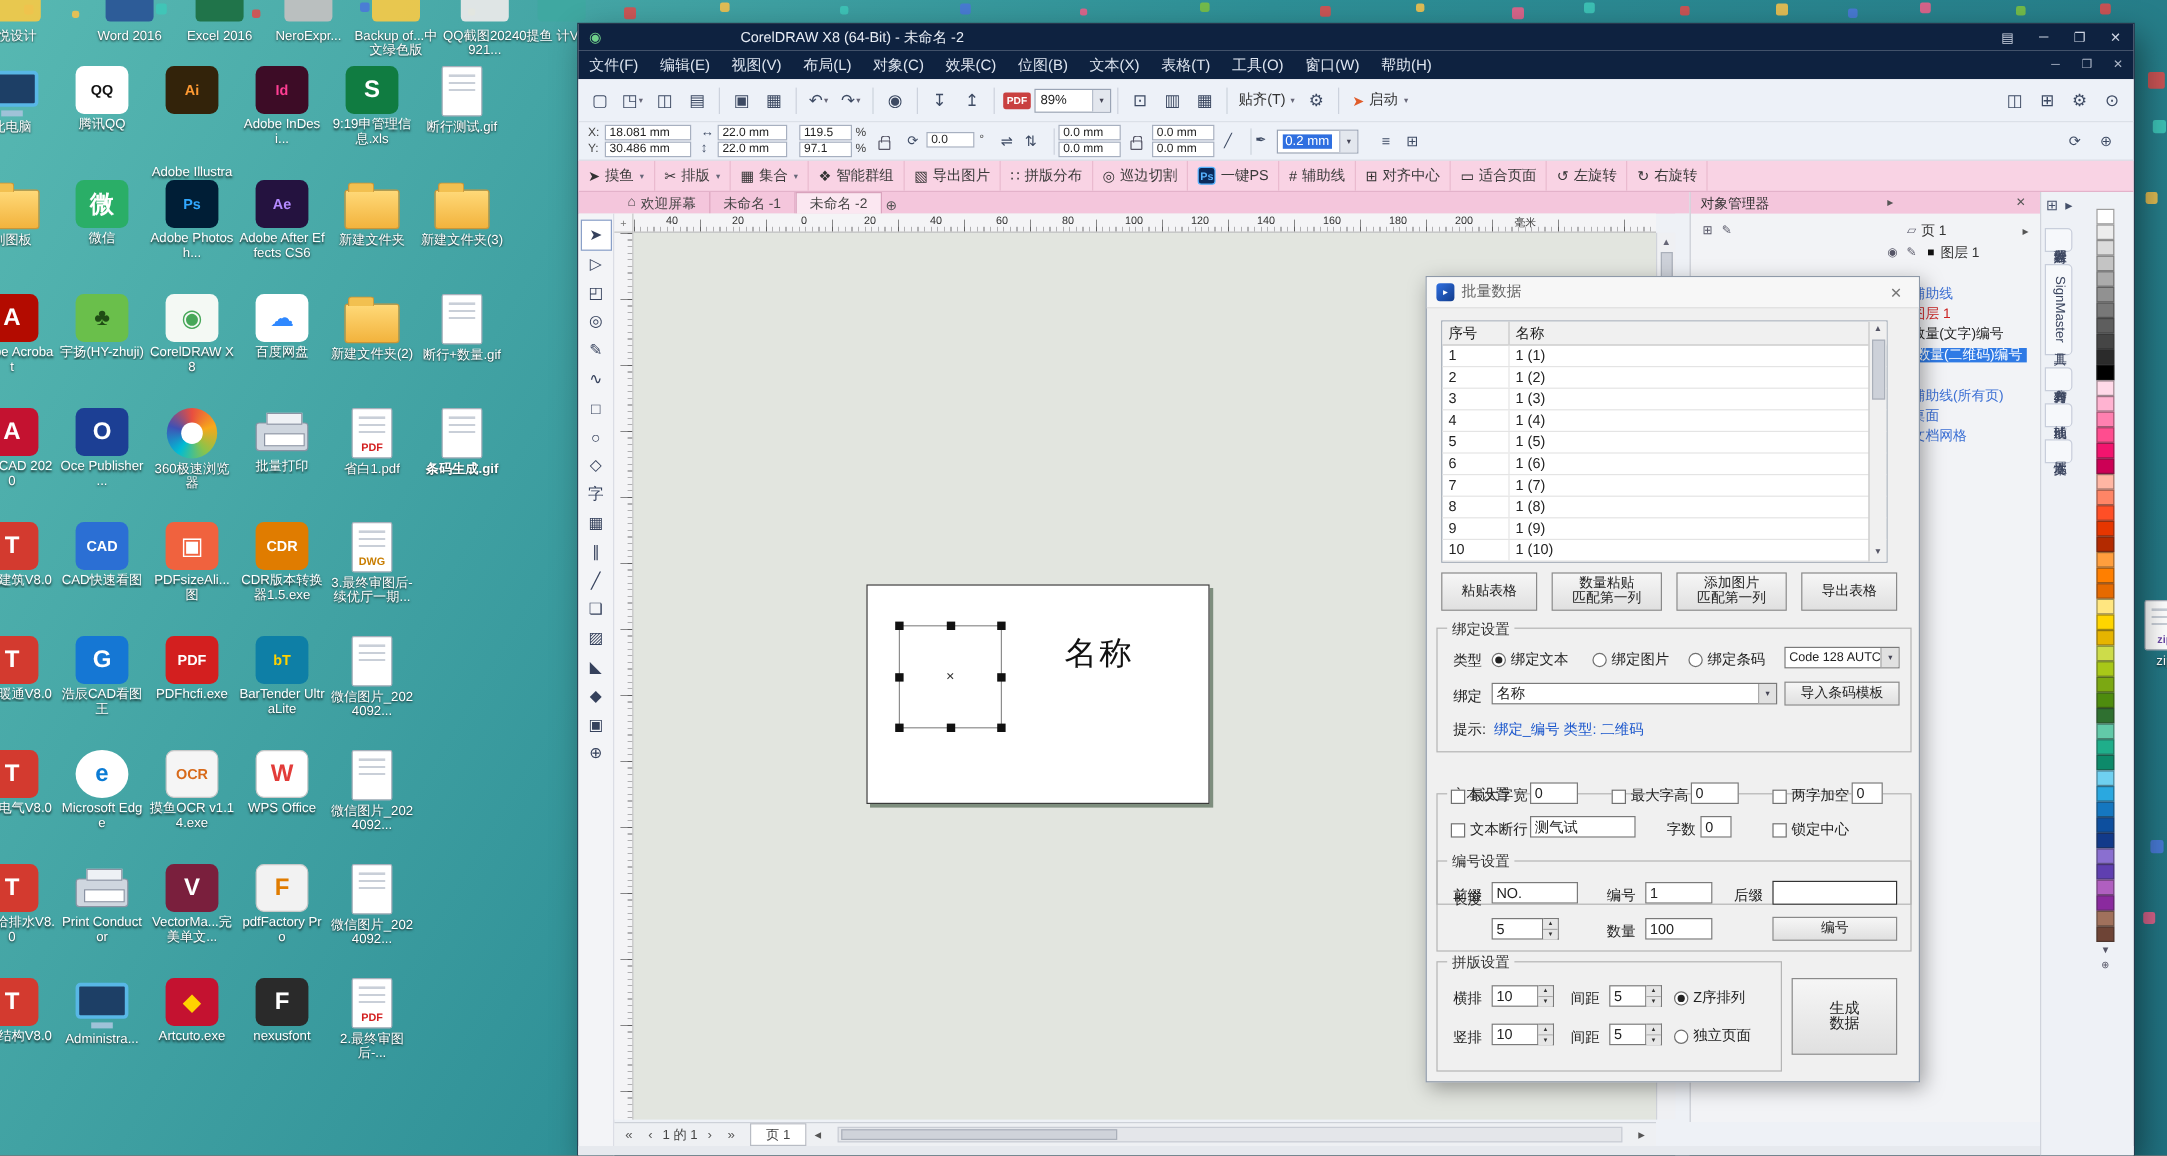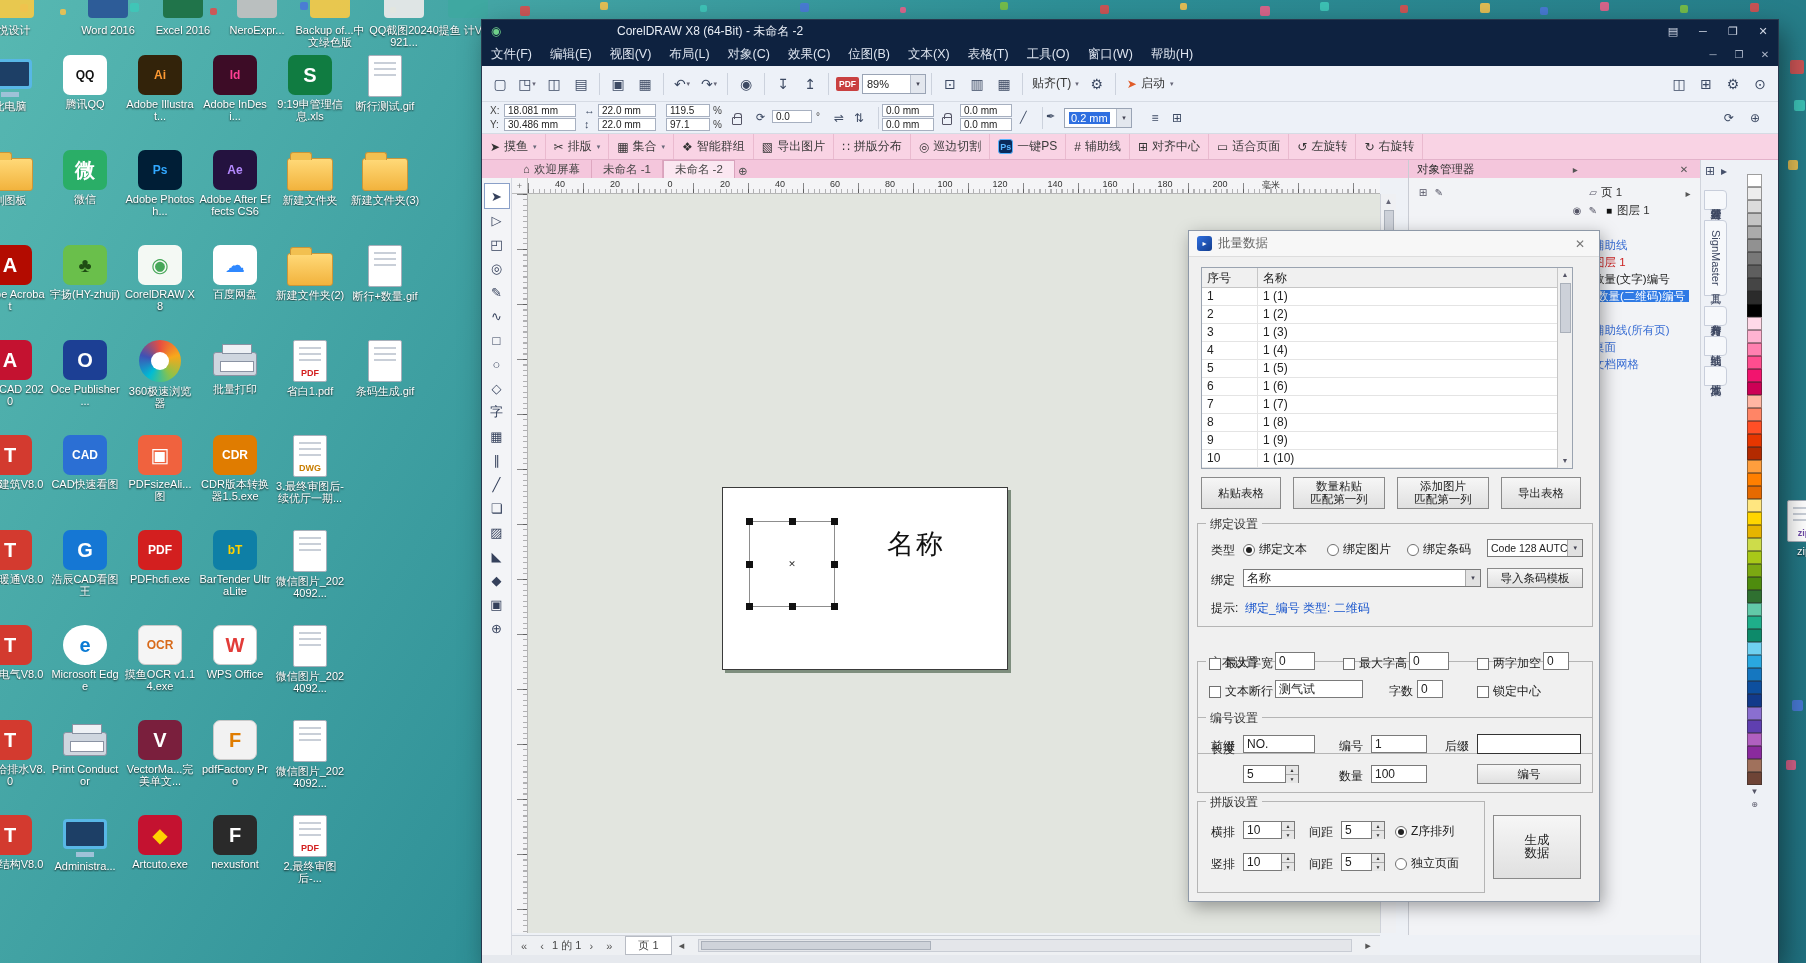--- a/index.html
+++ b/index.html
@@ -203,21 +203,21 @@
       <div class="dstub" style="left: 448px; width: 40px; background: rgb(63, 168, 160);"></div>
       <div class="dic-label" style="position: absolute; left: 432px; top: 21px;">提鱼 计V1.0</div>
       <div class="dicon" style="left: -26px; top: 55px;">
         <div class="dic-pc"></div>
         <div class="dic-label">此电脑</div>
       </div>
       <div class="dicon" style="left: 49px; top: 55px;">
         <div class="dic-badge" style="background: rgb(255, 255, 255); color: rgb(17, 17, 17); font-size: 12px;">QQ</div>
         <div class="dic-label">腾讯QQ</div>
       </div>
-      <div class="dicon" style="left: 124px; top: 55px;">
+      <div class="dicon" style="left: 124px; top: 55px; gap: 40px;">
         <div class="dic-badge" style="background: rgb(51, 35, 10); color: rgb(255, 154, 51); font-size: 12px;">Ai</div>
         <div class="dic-label">Adobe Illustrat...</div>
       </div>
       <div class="dicon" style="left: 199px; top: 55px;">
         <div class="dic-badge" style="background: rgb(61, 12, 38); color: rgb(255, 63, 148); font-size: 12px;">Id</div>
         <div class="dic-label">Adobe InDesi...</div>
       </div>
       <div class="dicon" style="left: 274px; top: 55px;">
         <div class="dic-badge" style="background: rgb(16, 124, 65); color: rgb(255, 255, 255); font-size: 20px;">S</div>
         <div class="dic-label">9:19申管理信息.xls</div>
@@ -293,21 +293,21 @@
       <div class="dicon" style="left: 199px; top: 340px;">
         <div class="dic-printer"></div>
         <div class="dic-label">批量打印</div>
       </div>
       <div class="dicon" style="left: 274px; top: 340px;">
         <div class="dic-file">
           <span class="ftx" style="color: rgb(211, 31, 31);">PDF</span>
         </div>
         <div class="dic-label">省白1.pdf</div>
       </div>
-      <div class="dicon" style="left: 349px; top: 340px;">
+      <div class="dicon" style="left: 349px; top: 340px; font-weight: bold;">
         <div class="dic-file">
           <span class="ftx" style="color: rgb(136, 136, 136);"></span>
         </div>
         <div class="dic-label">条码生成.gif</div>
       </div>
       <div class="dicon" style="left: -26px; top: 435px;">
         <div class="dic-badge" style="background: rgb(211, 58, 47); color: rgb(255, 255, 255); font-size: 20px;">T</div>
         <div class="dic-label">天正建筑V8.0</div>
       </div>
       <div class="dicon" style="left: 49px; top: 435px;">

